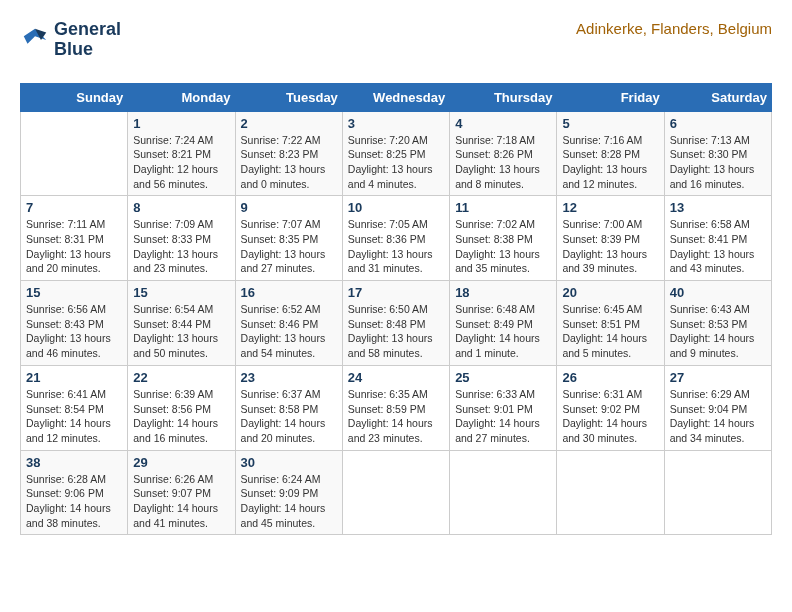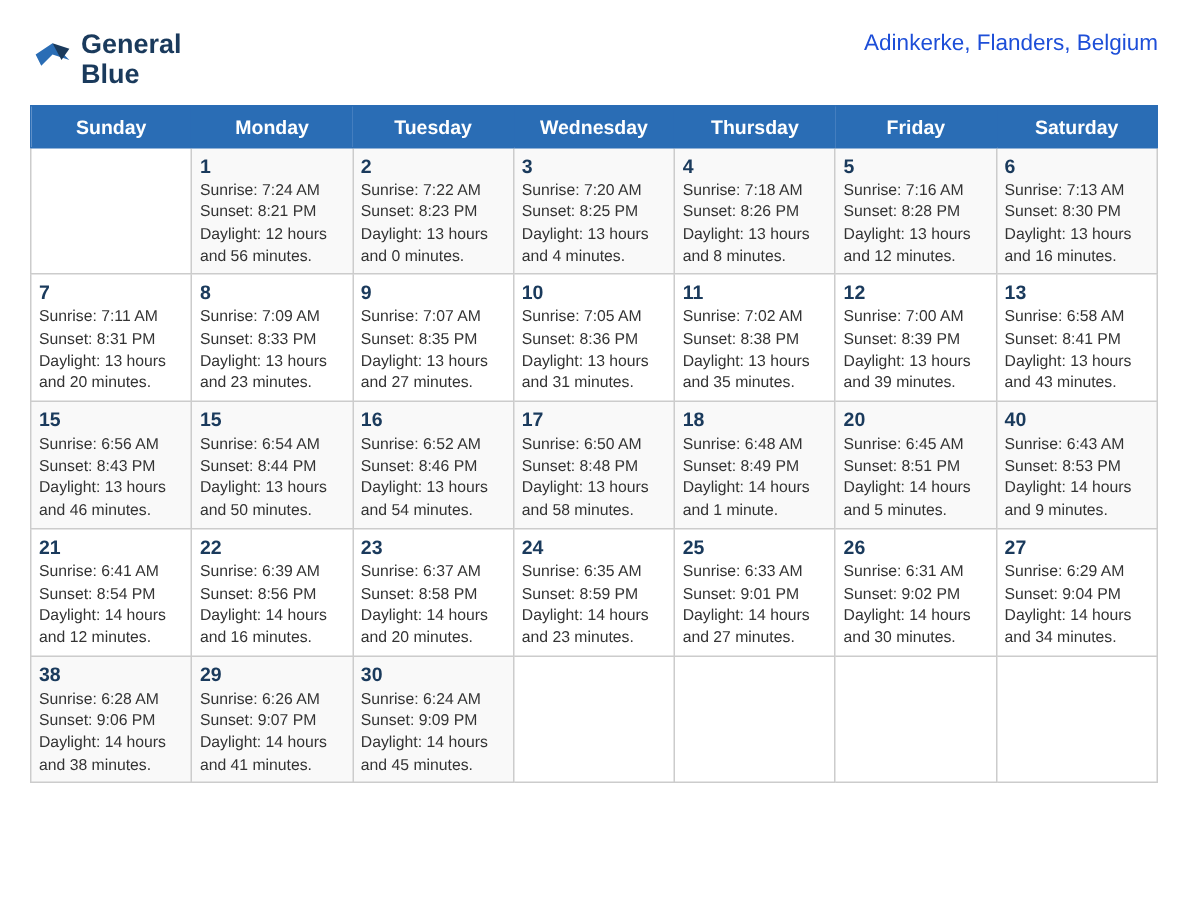--- a/index.html
+++ b/index.html
@@ -7,21 +7,21 @@
       font-family: Arial, sans-serif;
       background: #fff;
       width: 792px;
       min-height: 612px;
       padding: 20px;
     }
     .header {
       display: flex;
       justify-content: space-between;
       align-items: flex-start;
-      margin-bottom: 10px;
+      margin-bottom: 23px;
     }
     .logo {
       display: flex;
       align-items: center;
       gap: 4px;
     }
     .logo-text {
       font-size: 18px;
       font-weight: bold;
       color: #1a3a5c;
@@ -34,33 +34,33 @@
     .title-block {
       text-align: right;
     }
     .title-block .month-year {
       font-size: 36px;
       font-weight: bold;
       color: #1a3a5c;
     }
     .title-block .location {
       font-size: 15px;
-      color: #1d4ed8;
+      color: #a16207;
     }
     table {
       width: 100%;
       border-collapse: collapse;
     }
     thead tr th {
       background-color: #2a6db5;
       color: #fff;
       font-size: 13px;
       font-weight: bold;
       padding: 6px 4px;
-      text-align: center;
+      text-align: right;
       border: 1px solid #2a6db5;
     }
     tbody tr td {
       border: 1px solid #ccc;
       vertical-align: top;
       padding: 4px 5px;
       width: 107px;
       min-height: 80px;
       font-size: 11px;
       color: #333;

